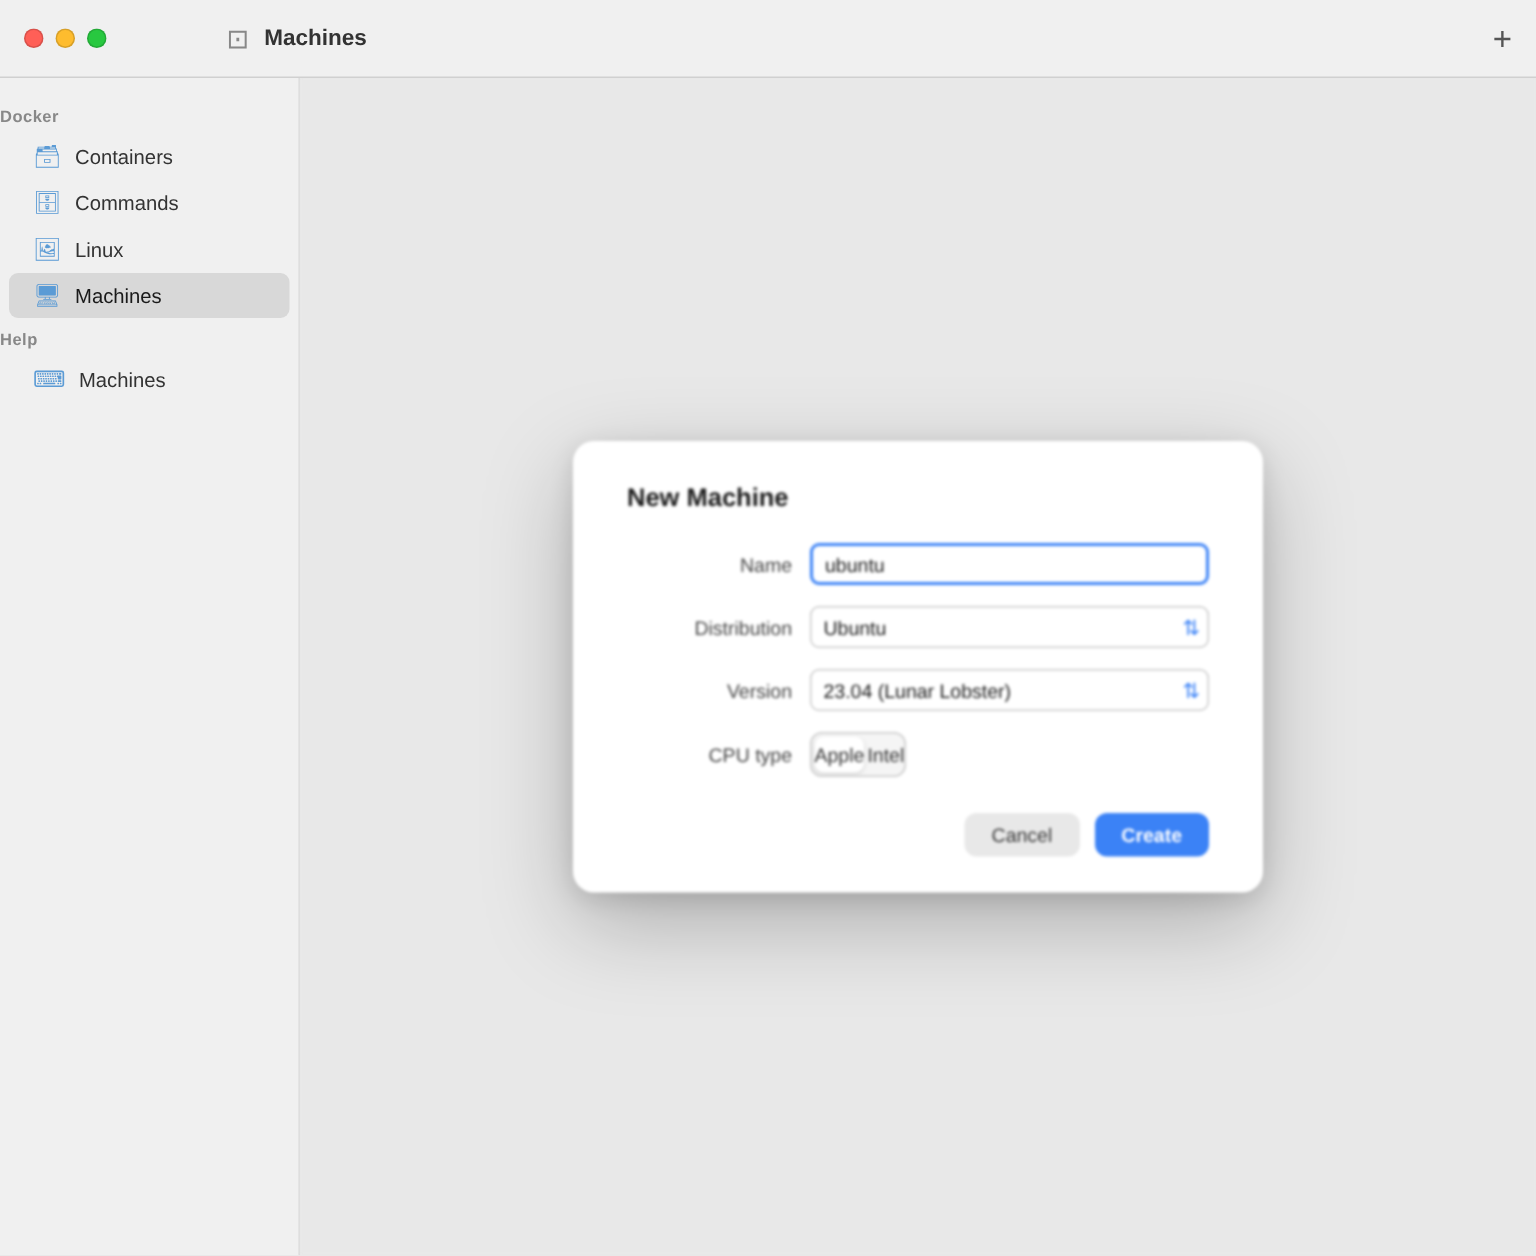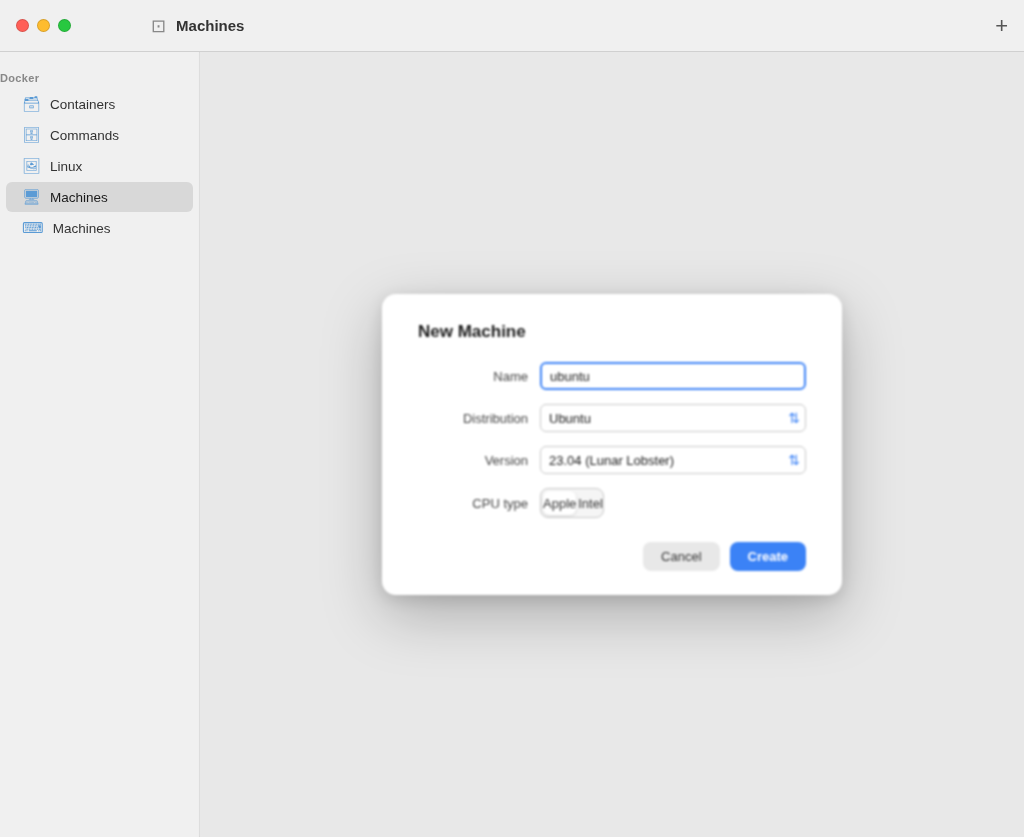--- a/index.html
+++ b/index.html
@@ -321,20 +321,21 @@
     <div class="sidebar-item">
       <span class="sidebar-icon">🖼</span>
       <span>Linux</span>
     </div>
 
     <div class="sidebar-item active">
       <span class="sidebar-icon">🖥</span>
       <span>Machines</span>
     </div>
 
+    <div class="sidebar-section-label">Help</div>
     <div class="sidebar-item">
       <span class="sidebar-icon">⌨</span>
       <span>Machines</span>
     </div>
   </div>
 
   <div class="main-content blurred">
     <div class="empty-state">
       <div class="empty-state-icon">
         <svg width="40" height="40" viewBox="0 0 40 40" fill="none">

